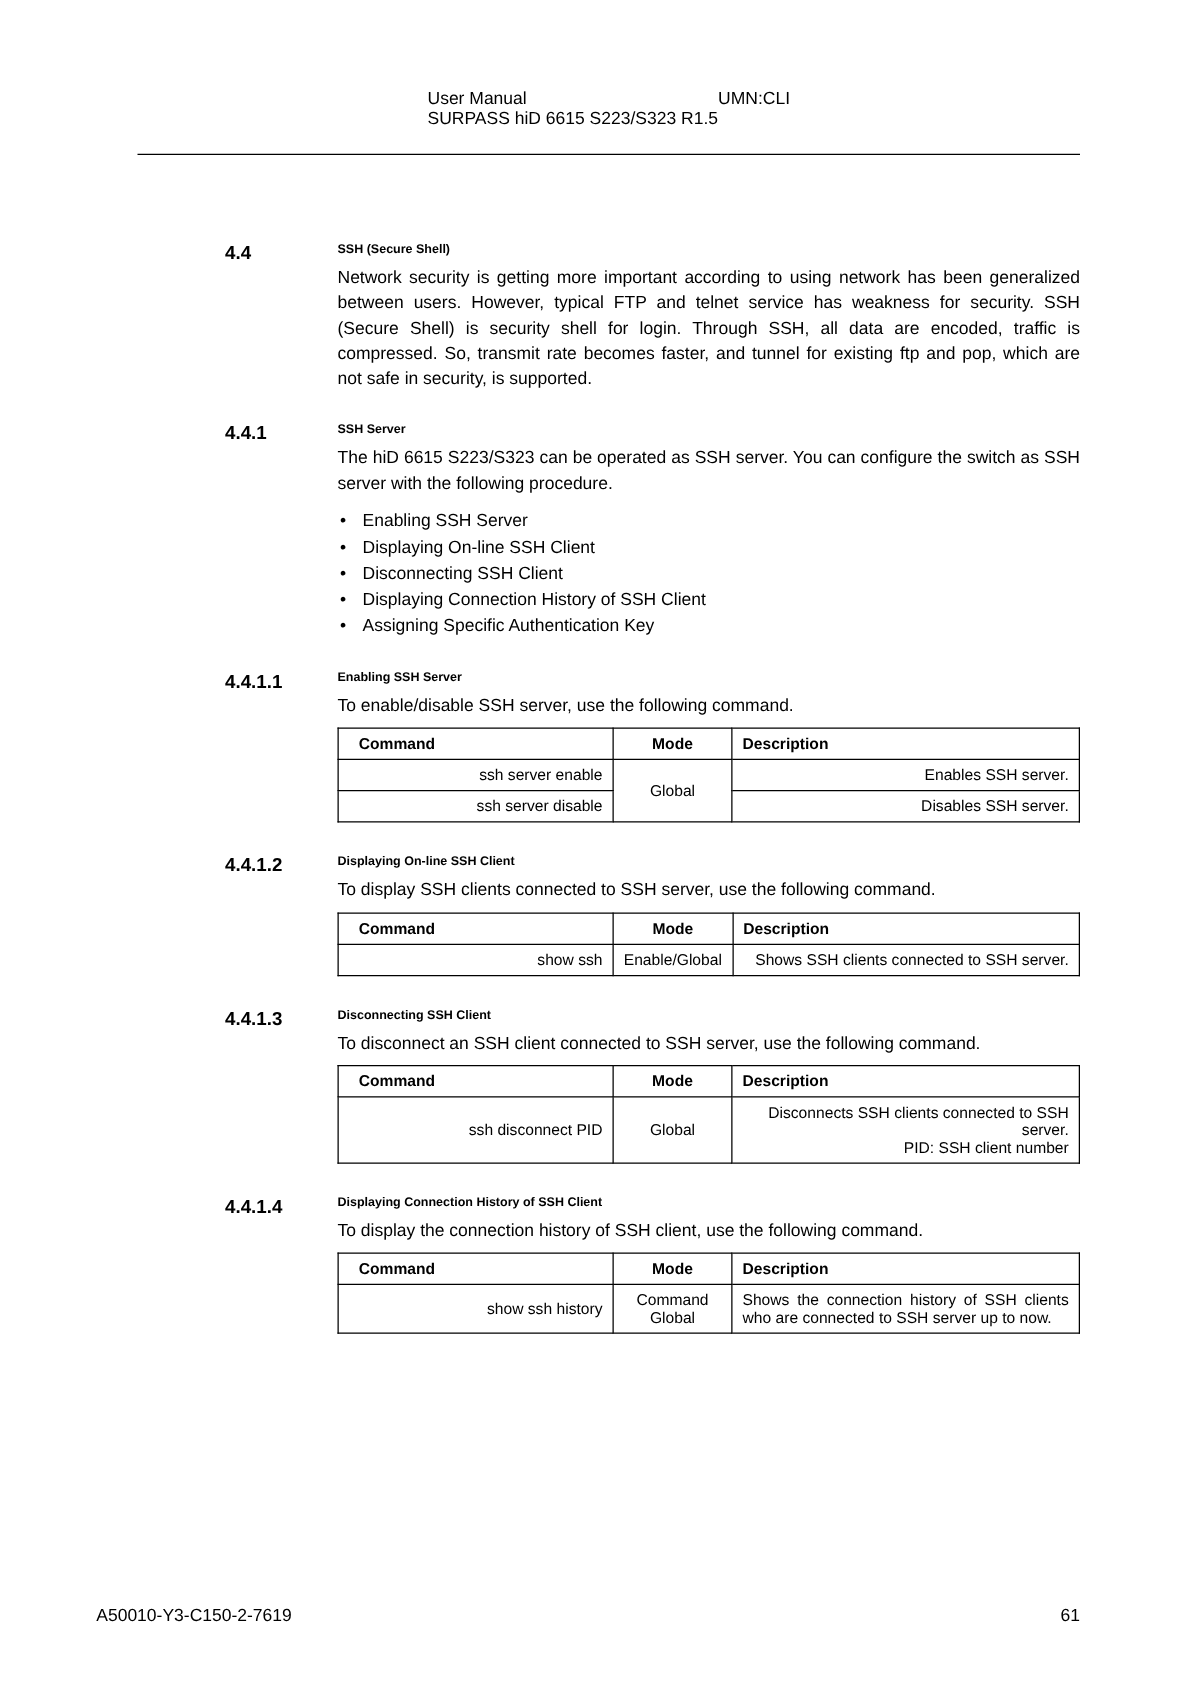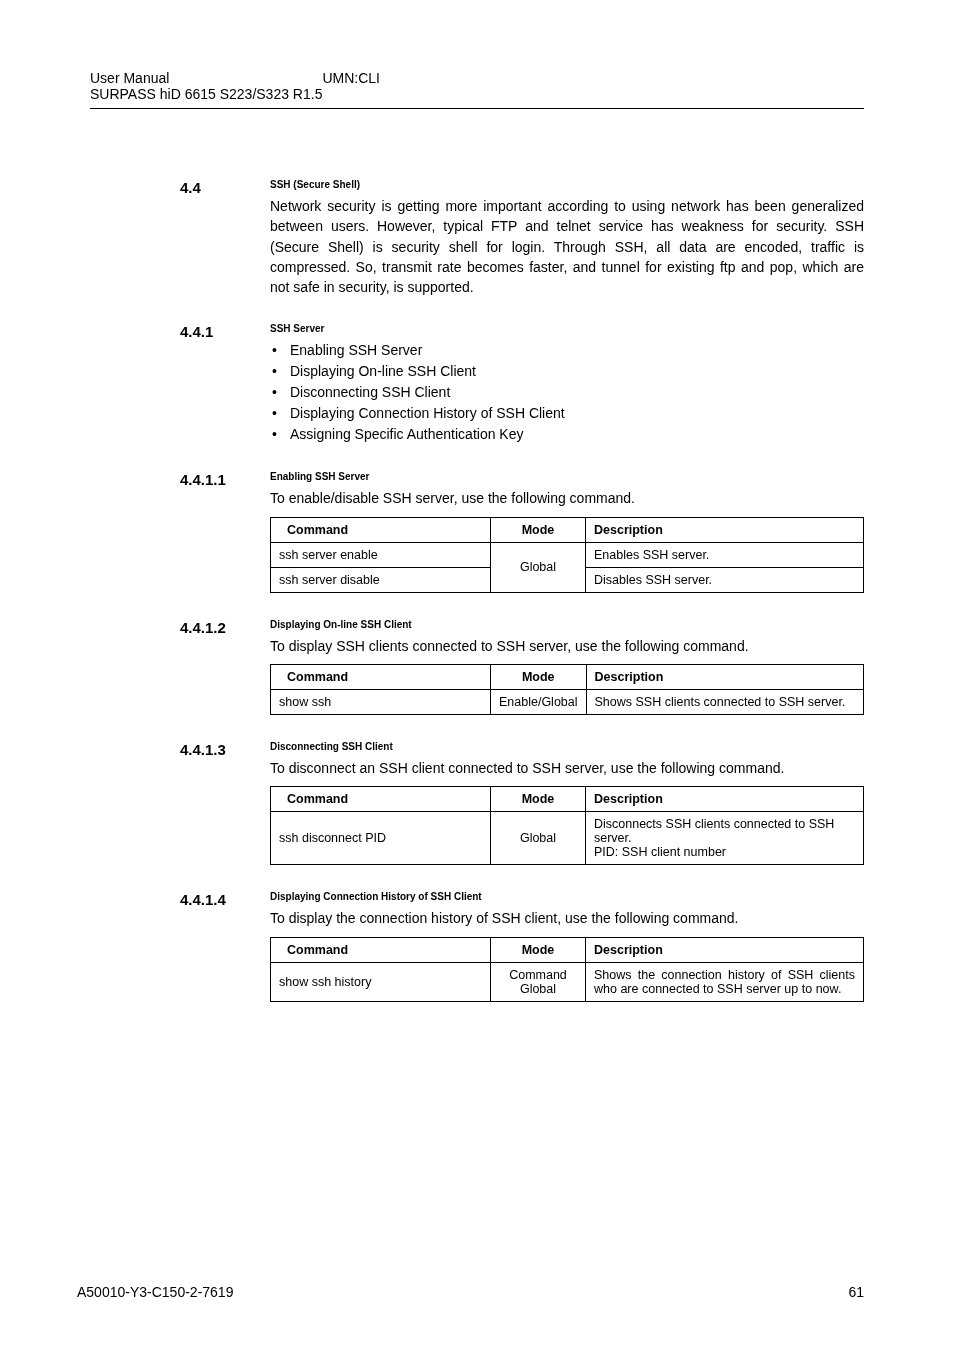--- a/index.html
+++ b/index.html
@@ -11,25 +11,26 @@
     position: relative;
     color: #000;
   }
   .page {
     padding: 70px 90px 40px 90px;
     height: 100%;
     position: relative;
   }
   .header {
     display: flex;
-    justify-content: flex-start;
+    justify-content: center;
     font-size: 14px;
     border-bottom: 1.5px solid #000;
-    padding-bottom: 6px;
+    padding-bottom: 21px;
     margin-bottom: 70px;
+    margin-left: 20px;
   }
   .header-left { }
   .header-right { text-align: right; }
   .content {
     margin-left: 180px;
     margin-right: 0;
   }
   .section-num {
     position: absolute;
     left: 90px;
@@ -65,21 +66,21 @@
   }
   table {
     width: 100%;
     border-collapse: collapse;
     font-size: 12.5px;
     margin-top: 8px;
   }
   th, td {
     border: 1px solid #000;
     padding: 5px 8px;
-    text-align: left;
+    text-align: right;
     vertical-align: middle;
   }
   th {
     font-weight: bold;
     text-align: left;
   }
   .col-cmd { width: 220px; padding-left: 16px; }
   .col-mode { width: 95px; text-align: center; }
   td.col-mode { text-align: center; }
   .footer {
@@ -111,20 +112,21 @@
     <div class="content">
       <div class="section-title">SSH (Secure Shell)</div>
       <div class="para">Network security is getting more important according to using network has been generalized between users. However, typical FTP and telnet service has weakness for security. SSH (Secure Shell) is security shell for login. Through SSH, all data are encoded, traffic is compressed. So, transmit rate becomes faster, and tunnel for existing ftp and pop, which are not safe in security, is supported.</div>
     </div>
   </div>
 
   <div class="block">
     <div class="section-num">4.4.1</div>
     <div class="content">
       <div class="section-title">SSH Server</div>
+      <div class="para" style="margin-bottom:10px;">The hiD 6615 S223/S323 can be operated as SSH server. You can configure the switch as SSH server with the following procedure.</div>
       <ul class="bullets">
         <li>Enabling SSH Server</li>
         <li>Displaying On-line SSH Client</li>
         <li>Disconnecting SSH Client</li>
         <li>Displaying Connection History of SSH Client</li>
         <li>Assigning Specific Authentication Key</li>
       </ul>
     </div>
   </div>
 

